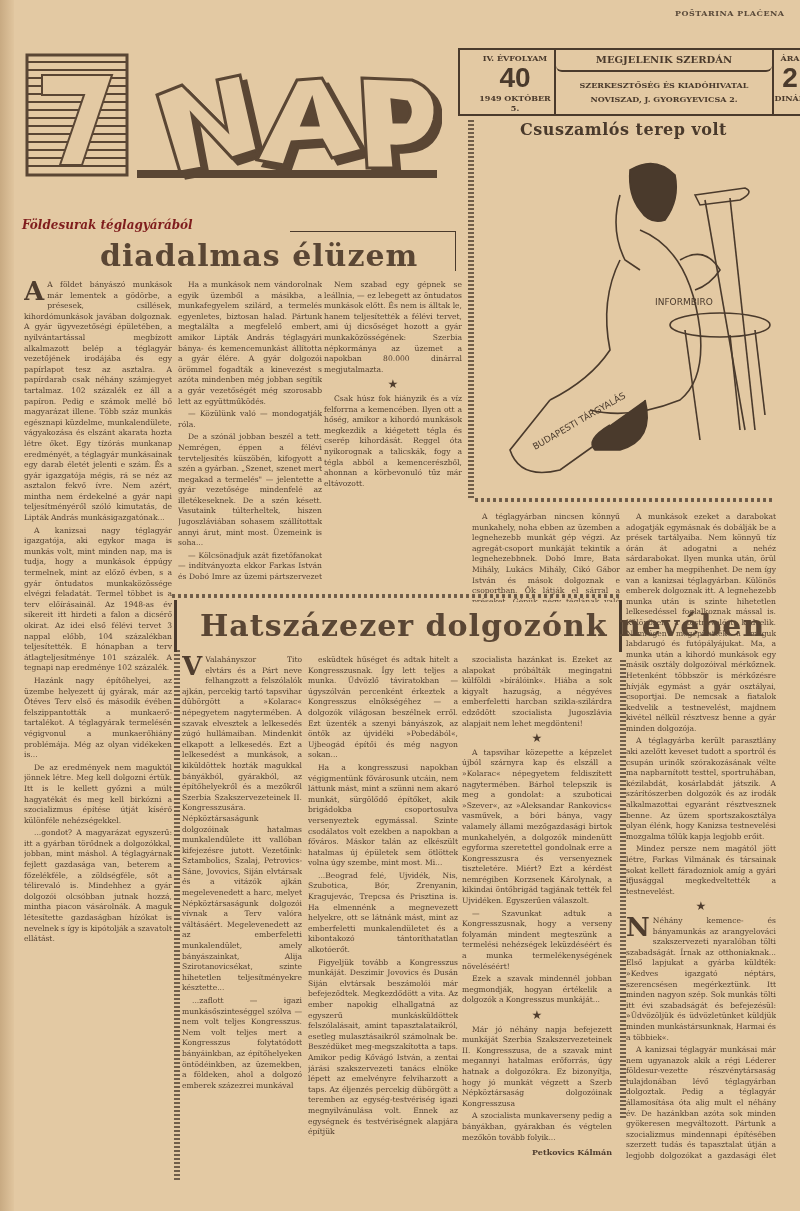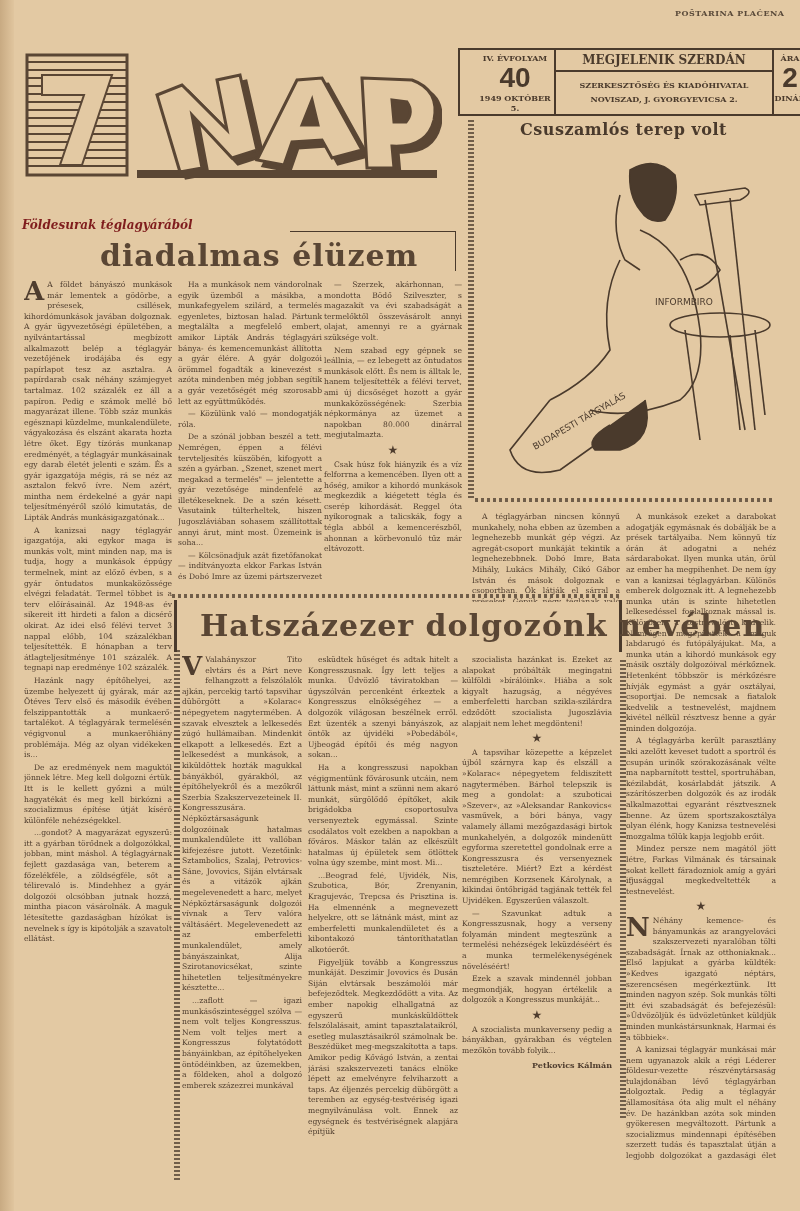--- a/index.html
+++ b/index.html
@@ -5,21 +5,21 @@
   html,body{margin:0;padding:0;}
   body{width:800px;height:1211px;background:#e3c9a3;position:relative;overflow:hidden;
        font-family:"DejaVu Serif",serif;color:#4a3a2c;}
   .abs{position:absolute;}
   .paper-edge{left:0;top:0;width:14px;height:1211px;background:linear-gradient(90deg,#c8aa82,#e0c59e);}
   
   .postarina{left:675px;top:8px;font-size:8px;letter-spacing:0.5px;font-weight:bold;color:#5a4a3a;}
   .mast{left:458px;top:48px;width:330px;height:64px;border:2px solid #4a3a2c;display:flex;padding-left:16px;}
   .mast .c1{width:78px;border-right:2px solid #4a3a2c;text-align:center;font-weight:bold;}
   .mast .c2{flex:1;border-right:2px solid #4a3a2c;display:flex;flex-direction:column;}
-  .mast .c2 .top{height:20px;border-bottom:2px solid #4a3a2c;font-size:12px;font-weight:bold;text-align:center;line-height:20px;}
+  .mast .c2 .top{height:20px;border-bottom:2px solid #4a3a2c;font-size:10px;font-weight:bold;text-align:center;line-height:20px;border-radius:6px;}
   .mast .c2 .bot{flex:1;font-size:8px;font-weight:bold;text-align:center;padding-top:6px;line-height:14px;}
   .mast .c3{width:32px;text-align:center;font-weight:bold;}
   .small{font-size:8px;}
   .big{font-size:28px;font-family:"Liberation Sans",sans-serif;line-height:30px;}
   
   .logo{left:22px;top:50px;width:420px;height:130px;}
   
   .kicker{left:22px;top:218px;font-size:12px;font-style:italic;font-weight:bold;color:#7f1d1d;}
   .headline1{left:100px;top:238px;font-size:30px;font-weight:bold;letter-spacing:1px;color:#5a4634;}
   .rule-h{height:1px;background:#4a3a2c;}
@@ -106,21 +106,20 @@
   <p>De az eredmények nem maguktól jönnek létre. Meg kell dolgozni értük. Itt is le kellett győzni a múlt hagyatékát és meg kell birkózni a szocializmus építése útját kísérő különféle nehézségekkel.</p>
   <p>...gondot? A magyarázat egyszerű: itt a gyárban törődnek a dolgozókkal, jobban, mint máshol. A téglagyárnak fejlett gazdasága van, beterem a főzelékféle, a zöldségféle, sőt a télirevaló is. Mindehhez a gyár dolgozói olcsóbban jutnak hozzá, mintha piacon vásárolnák. A maguk létesítette gazdaságban hízókat is nevelnek s így is kipótolják a szavatolt ellátást.</p>
 </div>
 <div class="abs col" style="left:178px;top:280px;width:144px;height:300px;overflow:hidden;">
   <p>Ha a munkások nem vándorolnak egyik üzemből a másikba, a munkafegyelem szilárd, a termelés egyenletes, biztosan halad. Pártunk megtalálta a megfelelő embert, amikor Lipták András téglagyári bánya- és kemencemunkást állította a gyár élére. A gyár dolgozói örömmel fogadták a kinevezést s azóta mindenben még jobban segítik a gyár vezetőségét még szorosabb lett az együttműködés.</p>
   <p>— Közülünk való — mondogatják róla.</p>
   <p>De a szónál jobban beszél a tett. Nemrégen, éppen a félévi tervteljesítés küszöbén, kifogyott a szén a gyárban. „Szenet, szenet mert megakad a termelés" — jelentette a gyár vezetősége mindenfelé az illetékeseknek. De a szén késett. Vasutaink túlterheltek, hiszen Jugoszláviában sohasem szállítottak annyi árut, mint most. Üzemeink is soha...</p>
   <p>— Kölcsönadjuk azát fizetőfanokat — indítványozta ekkor Farkas István és Dobó Imre az üzemi pártszervezet egyik ülésén. Az indítványt elfogadták. Az így összegyűjtött és a népbizottságtól kölcsönkapott fával üzemben tartották a gyárat a szén megérkezéséig.</p>
 </div>
 <div class="abs col" style="left:324px;top:280px;width:138px;height:300px;overflow:hidden;">
-  <p>— Szerzek, akárhonnan, — mondotta Bödő Szilveszter, s magazakít va évi szabadságát a termelőktől összevásárolt annyi olajat, amennyi re a gyárnak szüksége volt.</p>
   <p>Nem szabad egy gépnek se leállnia, — ez lebegett az öntudatos munkások előtt. És nem is álltak le, hanem teljesítették a félévi tervet, ami új dicsőséget hozott a gyár munkaközösségének: Szerbia népkormánya az üzemet a napokban 80.000 dinárral megjutalmazta.</p>
   <div class="star">★</div>
   <p>Csak húsz fok hiányzik és a víz felforrna a kemencében. Ilyen ott a hőség, amikor a kihordó munkások megkezdik a kiégetett tégla és cserép kihordását. Reggel óta nyikorognak a talicskák, fogy a tégla abból a kemencerészből, ahonnan a körbevonuló tűz már eltávozott.</p>
 
 </div>
 
 <div class="abs wavy-v" style="left:468px;top:120px;height:380px;"></div>
 <div class="abs cartoon-title">Csuszamlós terep volt</div>
 <svg class="abs" style="left:490px;top:150px;width:290px;height:340px;" viewBox="0 0 290 340">
   <g fill="none" stroke="#4a3a2c" stroke-width="1.6">
@@ -173,15 +172,16 @@
   <p>...Beograd felé, Ujvidék, Nis, Szubotica, Bór, Zrenyanin, Kragujevác, Trepcsa és Prisztina is. Ha elmennénk a megnevezett helyekre, ott se látnánk mást, mint az emberfeletti munkalendületet és a kibontakozó tántoríthatatlan alkotóerőt.</p>
   <p>Figyeljük tovább a Kongresszus munkáját. Deszimir Jovovics és Dusán Siján elvtársak beszámolói már befejeződtek. Megkezdődött a vita. Az ember napokig elhallgatná az egyszerű munkásküldöttek felszólalásait, amint tapasztalataikról, esetleg mulasztásaikról számolnak be. Beszédüket meg-megszakította a taps. Amikor pedig Kővágó István, a zentai járási szakszervezeti tanács elnöke lépett az emelvényre felviharzott a taps. Az éljenzés percekig dübörgött a teremben az egység-testvériség igazi megnyilvánulása volt. Ennek az egységnek és testvériségnek alapjára építjük</p>
 </div>
 <div class="abs col" style="left:462px;top:655px;width:150px;height:520px;overflow:hidden;">
   <p>szocialista hazánkat is. Ezeket az alapokat próbálták megingatni külföldi »bírálóink«. Hiába a sok kigyalt hazugság, a négyéves emberfeletti harcban szikla-szilárdra edződött szocialista Jugoszlávia alapjait nem lehet megdönteni!</p>
   <div class="star">★</div>
   <p>A tapsvihar közepette a képzelet újból szárnyra kap és elszáll a »Kolarac« népegyetem feldiszített nagytermében. Bárhol telepszik is meg a gondolat: a szuboticai »Szever«, az »Aleksandar Rankovics« vasművek, a bóri bánya, vagy valamely állami mezőgazdasági birtok munkahelyén, a dolgozók mindenütt egyforma szeretettel gondolnak erre a Kongresszusra és versenyeznek tiszteletére. Miért? Ezt a kérdést nemrégiben Korzsenek Károlynak, a kikindai öntőbrigád tagjának tették fel Ujvidéken. Egyszerűen válaszolt.</p>
   <p>— Szavunkat adtuk a Kongresszusnak, hogy a verseny folyamán mindent megteszünk a termelési nehézségek leküzdéséért és a munka termelékenységének növeléséért!</p>
   <p>Ezek a szavak mindennél jobban megmondják, hogyan értékelik a dolgozók a Kongresszus munkáját...</p>
   <div class="star">★</div>
+  <p>Már jó néhány napja befejezett munkáját Szerbia Szakszervezeteinek II. Kongresszusa, de a szavak mint megannyi hatalmas erőforrás, úgy hatnak a dolgozókra. Ez bizonyítja, hogy jó munkát végzett a Szerb Népköztársaság dolgozóinak Kongresszusa</p>
   <p>A szocialista munkaverseny pedig a bányákban, gyárakban és végtelen mezőkön tovább folyik...</p>
   <div class="sig">Petkovics Kálmán</div>
 </div>
 
 </body></html>

